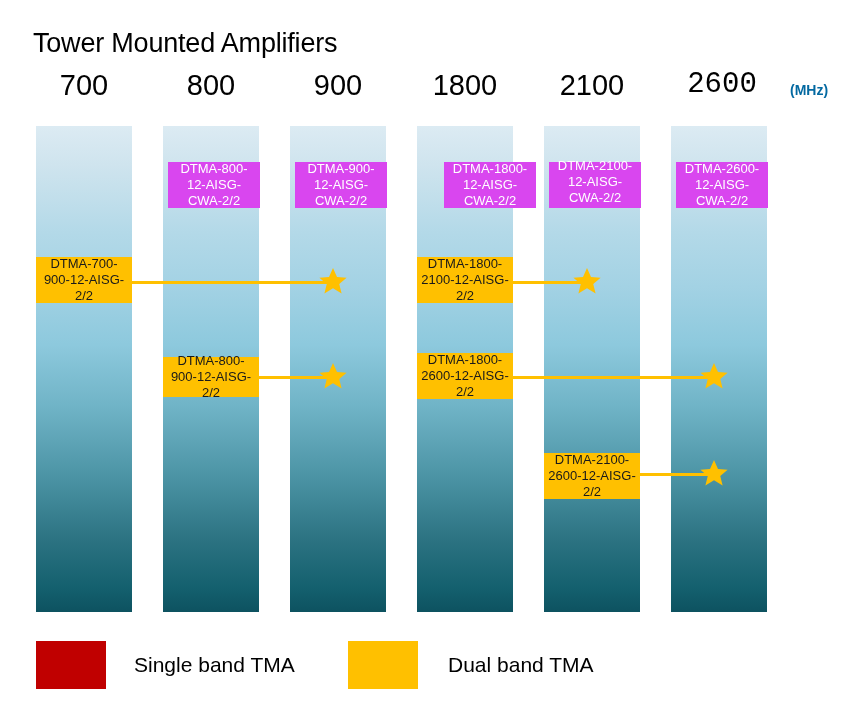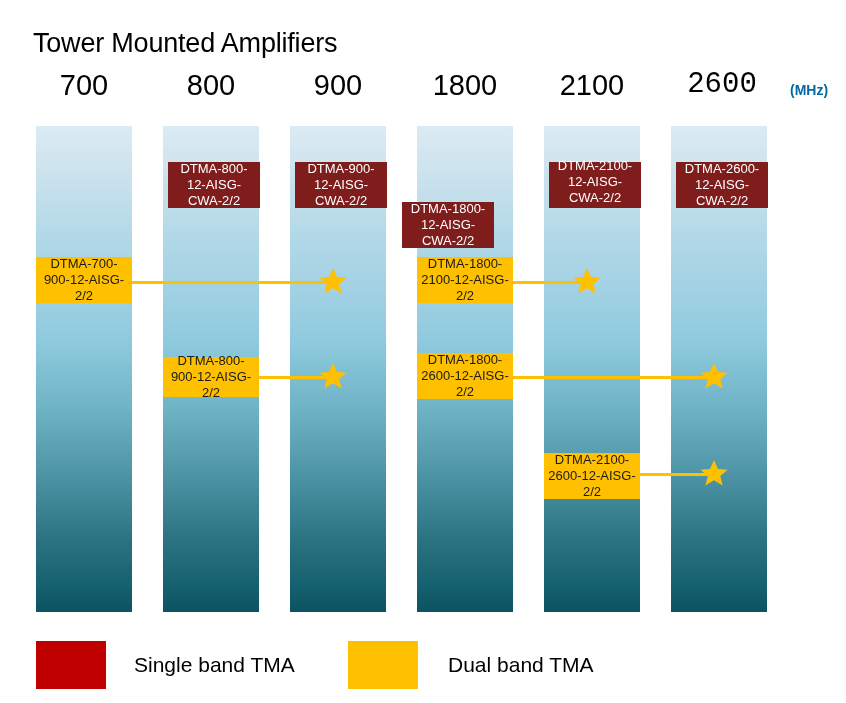--- a/index.html
+++ b/index.html
@@ -86,21 +86,21 @@
     display: flex;
     align-items: center;
     justify-content: center;
     text-align: center;
     font-size: 13px;
     line-height: 16px;
     padding: 2px 4px;
     word-break: normal;
   }
   .label-box.single {
-    background: #7f1d1d;
+    background: #d946ef;
     color: #ffffff;
   }
   .label-box.dual {
     background: #ffc000;
     color: #1a1a1a;
   }
   .label-box span { display: block; width: 100%; }
 
   
   .star {
@@ -163,21 +163,21 @@
       <div class="connector" style="left: 640px; top: 473px; width: 71px;"></div>
     </div>
 
   <div id="single-layer">
       <div class="label-box single" style="left: 168px; top: 162px; width: 92px; height: 46px;">
         <span>DTMA-800-12-AISG-CWA-2/2</span>
       </div>
       <div class="label-box single" style="left: 295px; top: 162px; width: 92px; height: 46px;">
         <span>DTMA-900-12-AISG-CWA-2/2</span>
       </div>
-      <div class="label-box single" style="left: 402px; top: 162px; width: 92px; height: 46px; margin-top: 40px;">
+      <div class="label-box single" style="left: 444px; top: 162px; width: 92px; height: 46px;">
         <span>DTMA-1800-12-AISG-CWA-2/2</span>
       </div>
       <div class="label-box single" style="left: 549px; top: 162px; width: 92px; height: 46px; align-items: flex-end;">
         <span>DTMA-2100-12-AISG-CWA-2/2</span>
       </div>
       <div class="label-box single" style="left: 676px; top: 162px; width: 92px; height: 46px;">
         <span>DTMA-2600-12-AISG-CWA-2/2</span>
       </div>
     </div>
 

